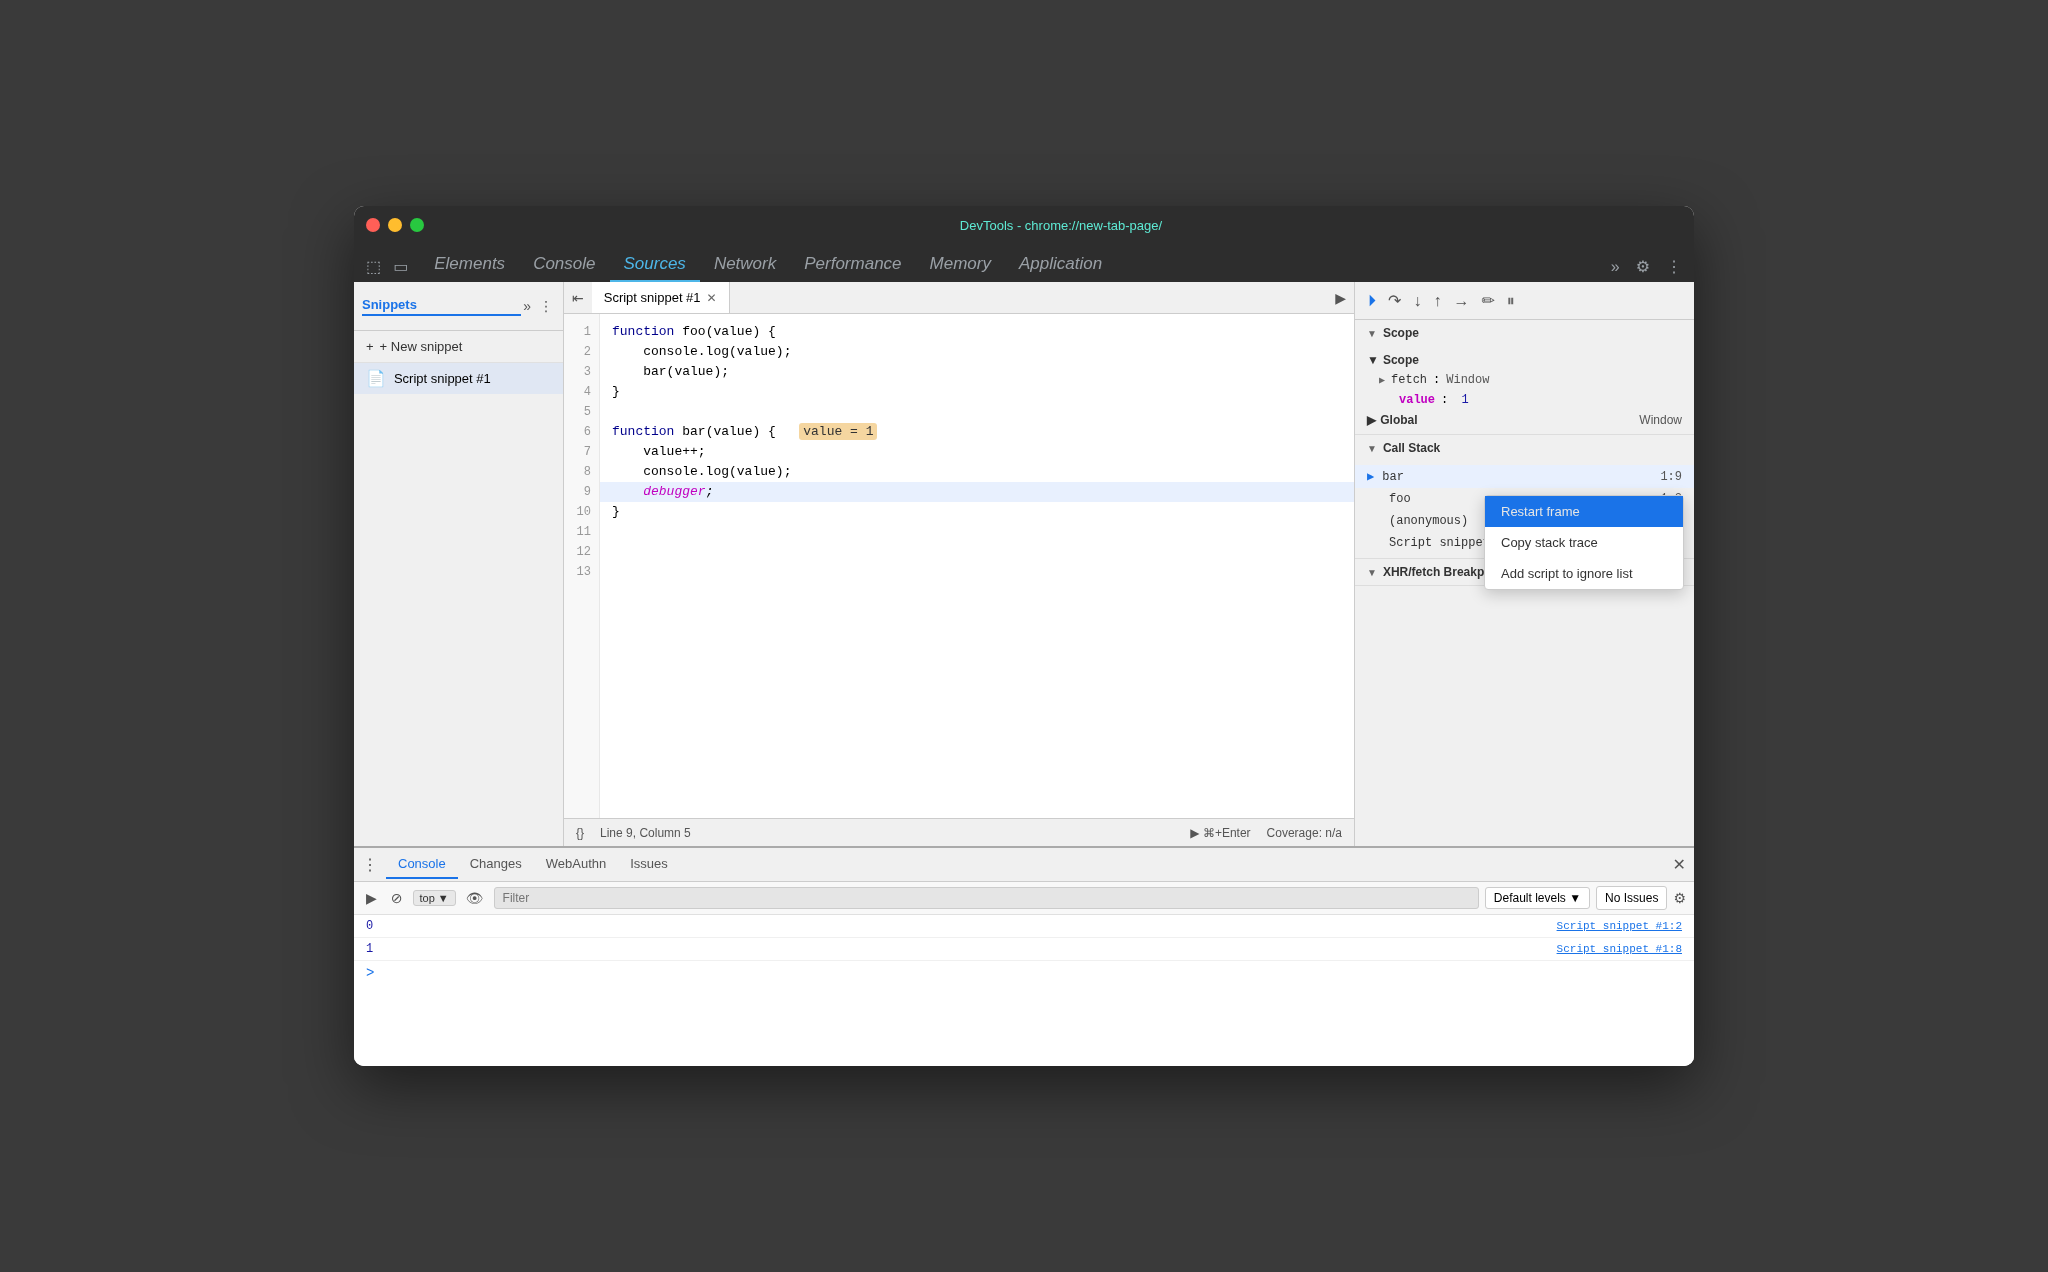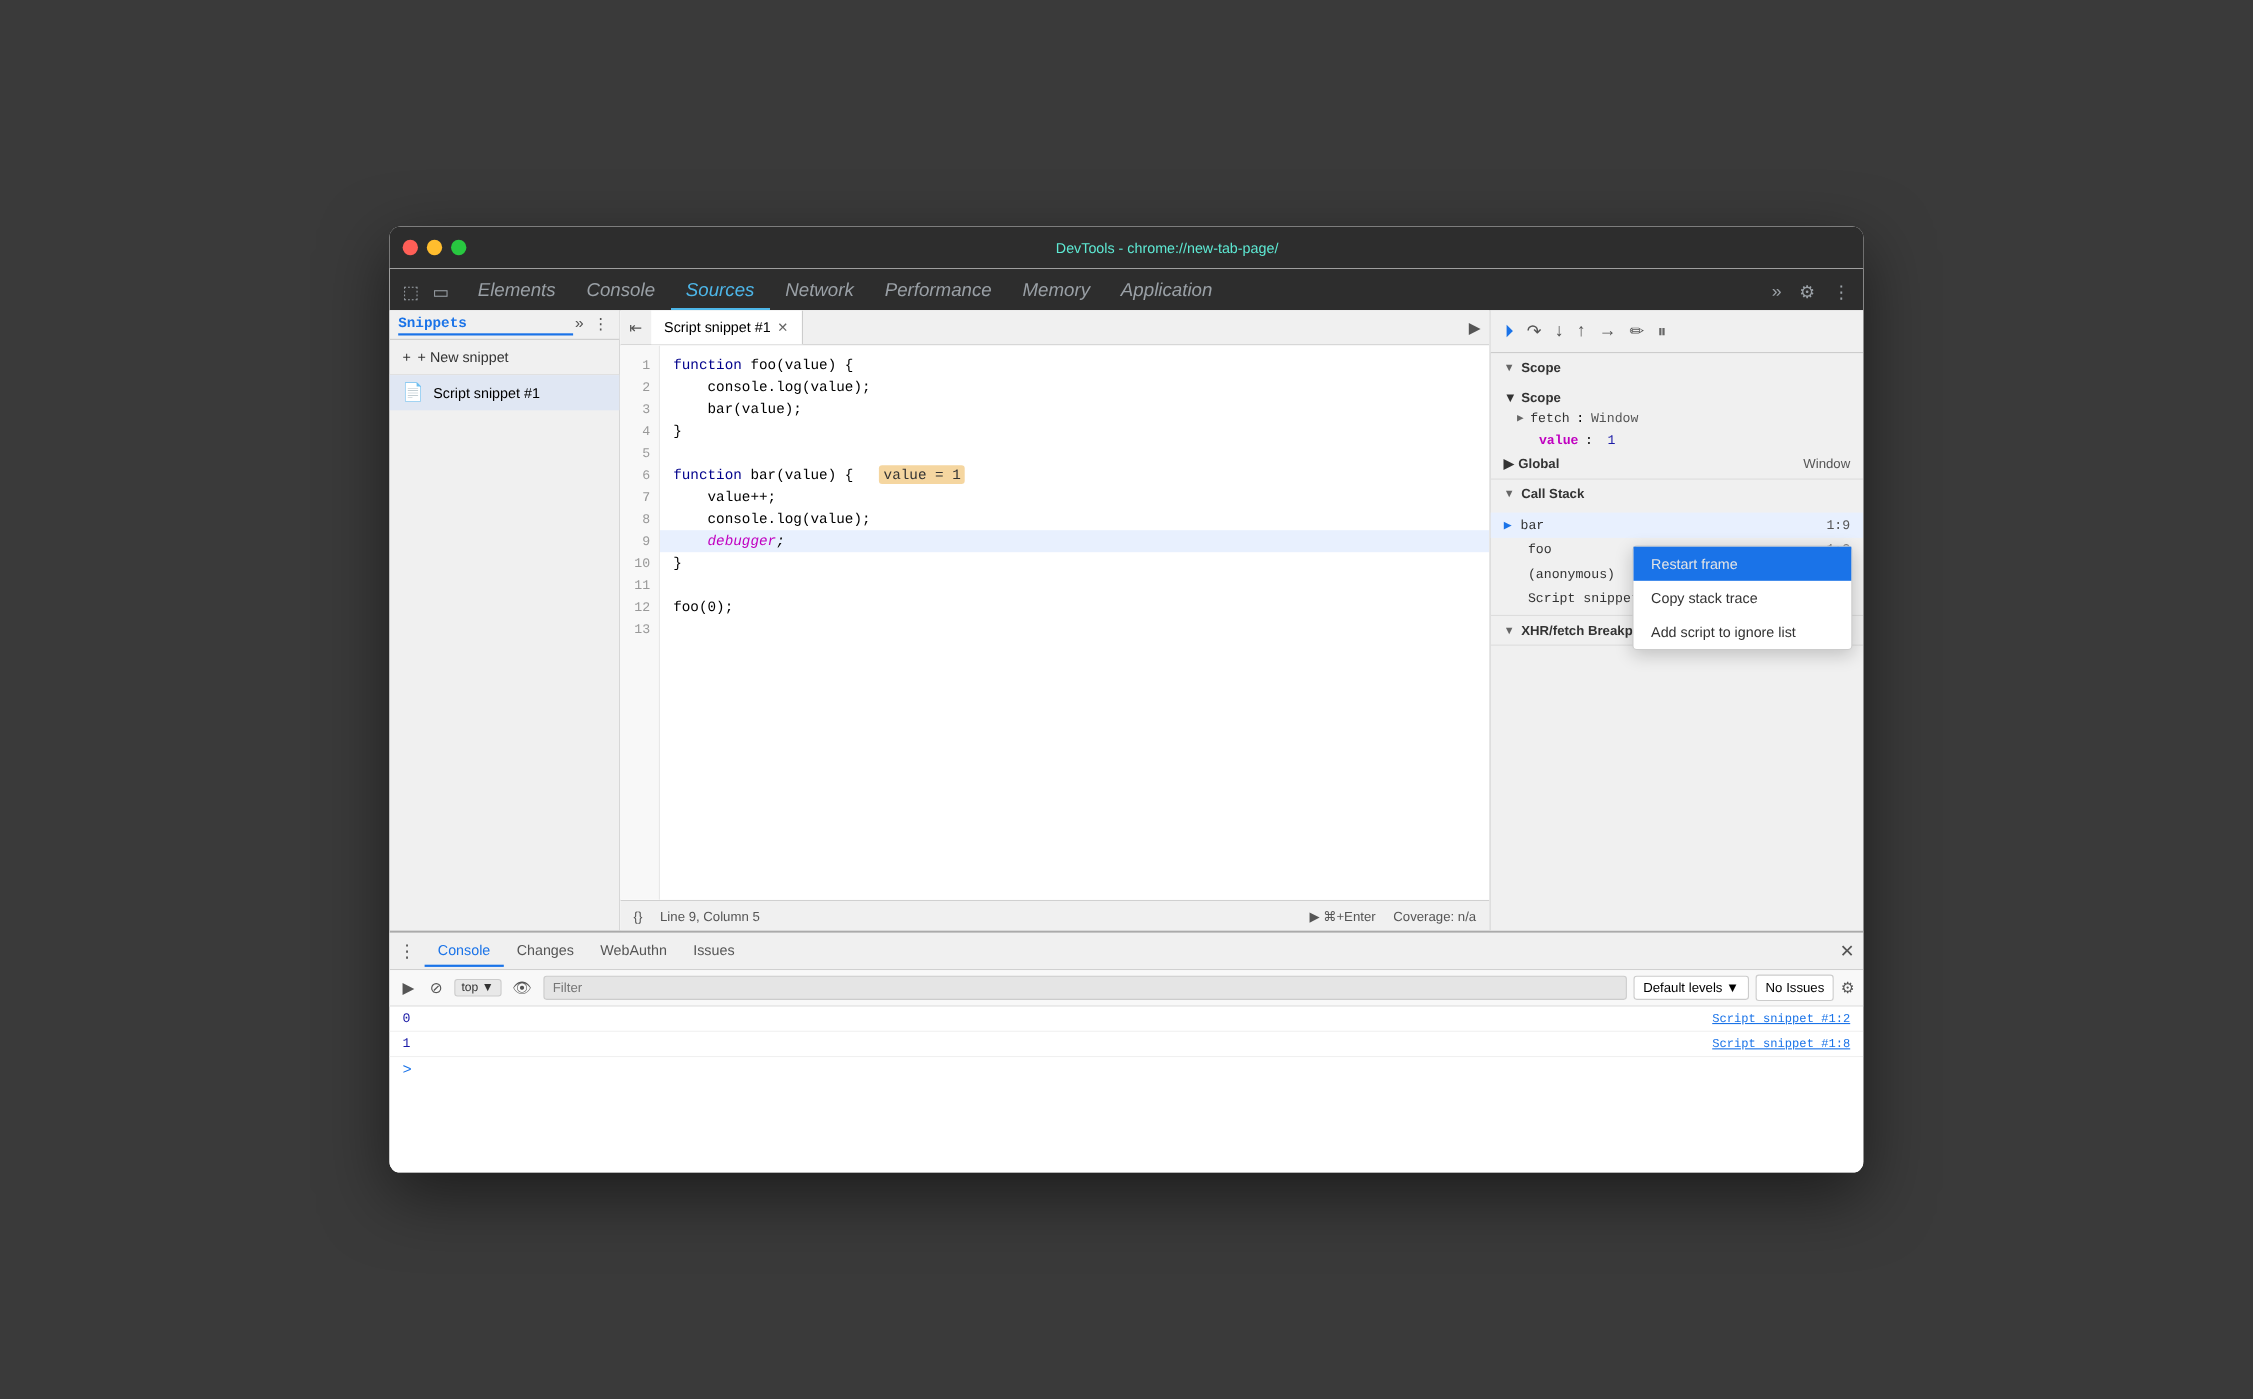--- a/index.html
+++ b/index.html
@@ -117,24 +117,23 @@
       width: 210px;
       background: #f0f0f0;
       border-right: 1px solid #ccc;
       display: flex;
       flex-direction: column;
       flex-shrink: 0;
     }
     .left-panel-header {
       display: flex;
       align-items: center;
-      padding: 2px 8px;
+      padding: 14px 8px;
       border-bottom: 1px solid #ccc;
       background: #f0f0f0;
-      font-family: Liberation Mono, monospace;
     }
     .left-panel-title {
       font-size: 13px;
       font-weight: 600;
       color: #333;
       flex: 1;
     }
     .panel-header-icons {
       display: flex;
       align-items: center;
@@ -610,21 +609,20 @@
             <div class="code-line">    console.log(value);</div>
             <div class="code-line">    bar(value);</div>
             <div class="code-line">}</div>
             <div class="code-line"></div>
             <div class="code-line"><span class="kw">function</span> bar(value) {   <span class="value-highlight">value = 1</span></div>
             <div class="code-line">    value++;</div>
             <div class="code-line">    console.log(value);</div>
             <div class="code-line paused">    <span class="debugger-kw">debugger</span>;</div>
             <div class="code-line">}</div>
             <div class="code-line"></div>
-            <div class="code-line">foo(0);</div>
             <div class="code-line"></div>
           </div>
         </div>
 
         <div class="status-bar">
           <span>{}</span>
           <span>Line 9, Column 5</span>
           <div class="status-bar-right">
             <span class="run-btn">▶ ⌘+Enter</span>
             <span>Coverage: n/a</span>

